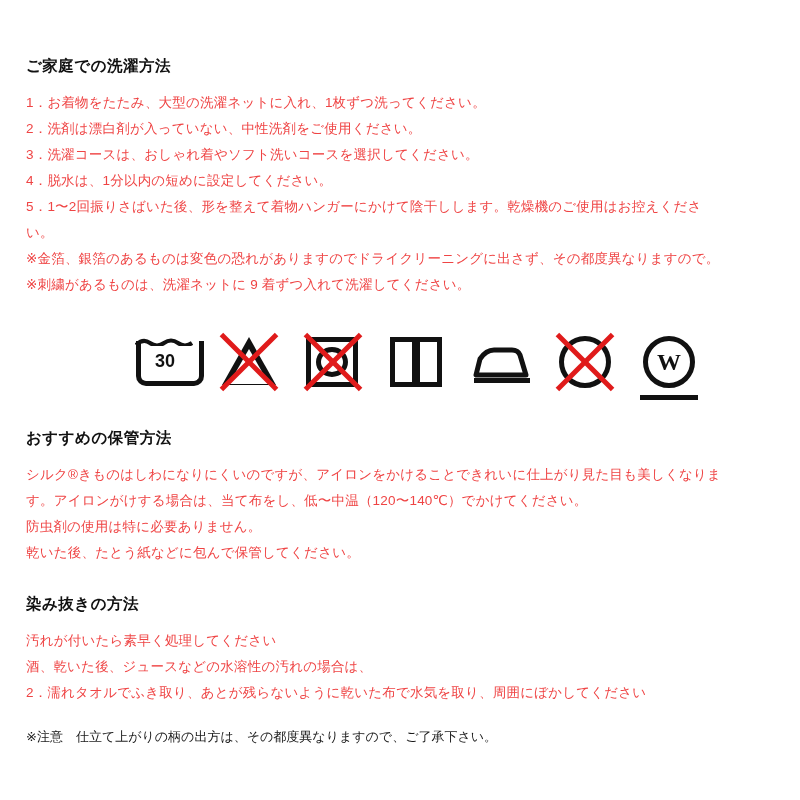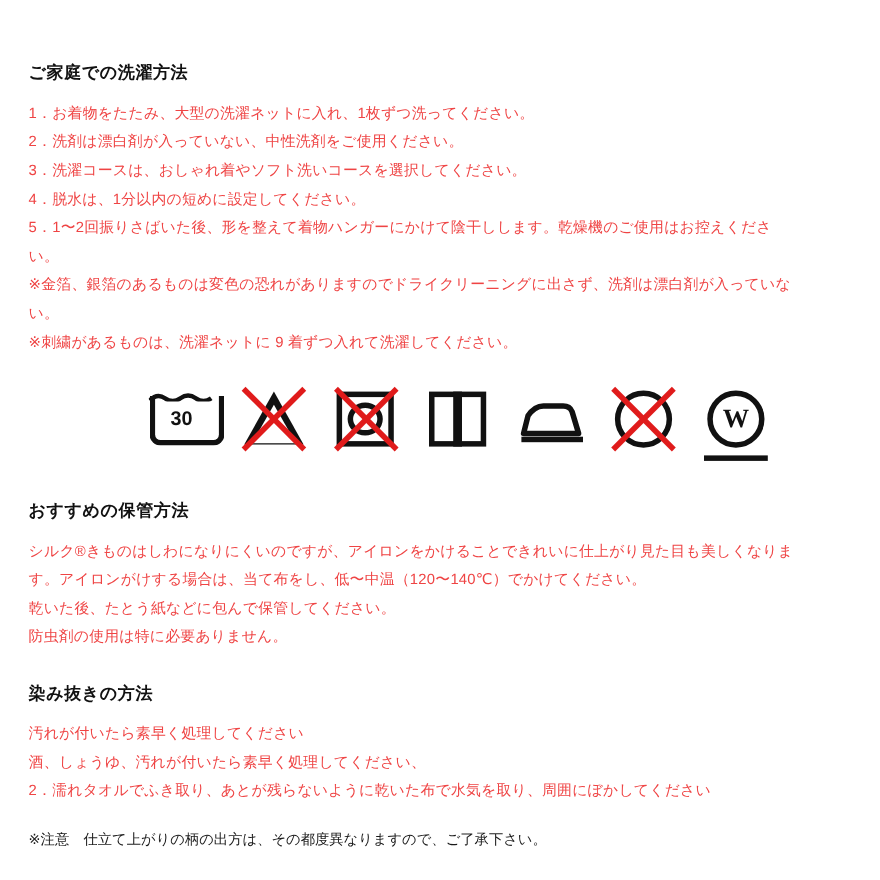--- a/index.html
+++ b/index.html
@@ -33,21 +33,21 @@
     line-height: 26px;
     color: #ef4444;
     margin: 0;
     letter-spacing: 0.2px;
   }
   .block-lines .line { white-space: pre-wrap; }
 
   
   .symbols {
     display: flex;
-    align-items: flex-start;
+    align-items: center;
     gap: 26px;
     margin: 28px 0 30px 110px;
     height: 72px;
   }
   .sym {
     position: relative;
     width: 58px;
     height: 58px;
   }
   .cross {
@@ -177,21 +177,21 @@
 <div class="page">
 
   <div class="sec">
     <h2 class="section-title">ご家庭での洗濯方法</h2>
     <div class="block-lines">
       <p class="line">1．お着物をたたみ、大型の洗濯ネットに入れ、1枚ずつ洗ってください。</p>
       <p class="line">2．洗剤は漂白剤が入っていない、中性洗剤をご使用ください。</p>
       <p class="line">3．洗濯コースは、おしゃれ着やソフト洗いコースを選択してください。</p>
       <p class="line">4．脱水は、1分以内の短めに設定してください。</p>
       <p class="line">5．1〜2回振りさばいた後、形を整えて着物ハンガーにかけて陰干しします。乾燥機のご使用はお控えください。</p>
-      <p class="line">※金箔、銀箔のあるものは変色の恐れがありますのでドライクリーニングに出さず、洗剤は漂白剤が入っていない。</p>
+      <p class="line">※金箔、銀箔のあるものは変色の恐れがありますのでドライクリーニングに出さず、その都度異なりますので。</p>
       <p class="line">※刺繍があるものは、洗濯ネットに 9 着ずつ入れて洗濯してください。</p>
     </div>
   </div>
 
   <div class="symbols">
 
     <div class="sym">
       <div class="tub"></div>
       <div class="tub-top">
         <svg width="60" height="10" viewBox="0 0 60 10">
@@ -246,31 +246,31 @@
       <div class="circ-w">W</div>
       <div class="circ-bar"></div>
     </div>
 
   </div>
 
   <div class="sec">
     <h2 class="section-title">おすすめの保管方法</h2>
     <div class="block-lines">
       <p class="line">シルク®きものはしわになりにくいのですが、アイロンをかけることできれいに仕上がり見た目も美しくなります。アイロンがけする場合は、当て布をし、低〜中温（120〜140℃）でかけてください。</p>
+      <p class="line">防虫剤の使用は特に必要ありません。</p>
       <p class="line">乾いた後、たとう紙などに包んで保管してください。</p>
-      <p class="line">防虫剤の使用は特に必要ありません。</p>
     </div>
   </div>
 
   <div class="gap-2"></div>
 
   <div class="sec">
     <h2 class="section-title">染み抜きの方法</h2>
     <div class="block-lines">
       <p class="line">汚れが付いたら素早く処理してください</p>
-      <p class="line">酒、しょうゆ、汚れが付いたら素早く処理してください、</p>
+      <p class="line">酒、乾いた後、ジュースなどの水溶性の汚れの場合は、</p>
       <p class="line">2．濡れタオルでふき取り、あとが残らないように乾いた布で水気を取り、周囲にぼかしてください</p>
     </div>
   </div>
 
   <p class="note">※注意　仕立て上がりの柄の出方は、その都度異なりますので、ご了承下さい。</p>
 
 </div>
 
 </body></html>

